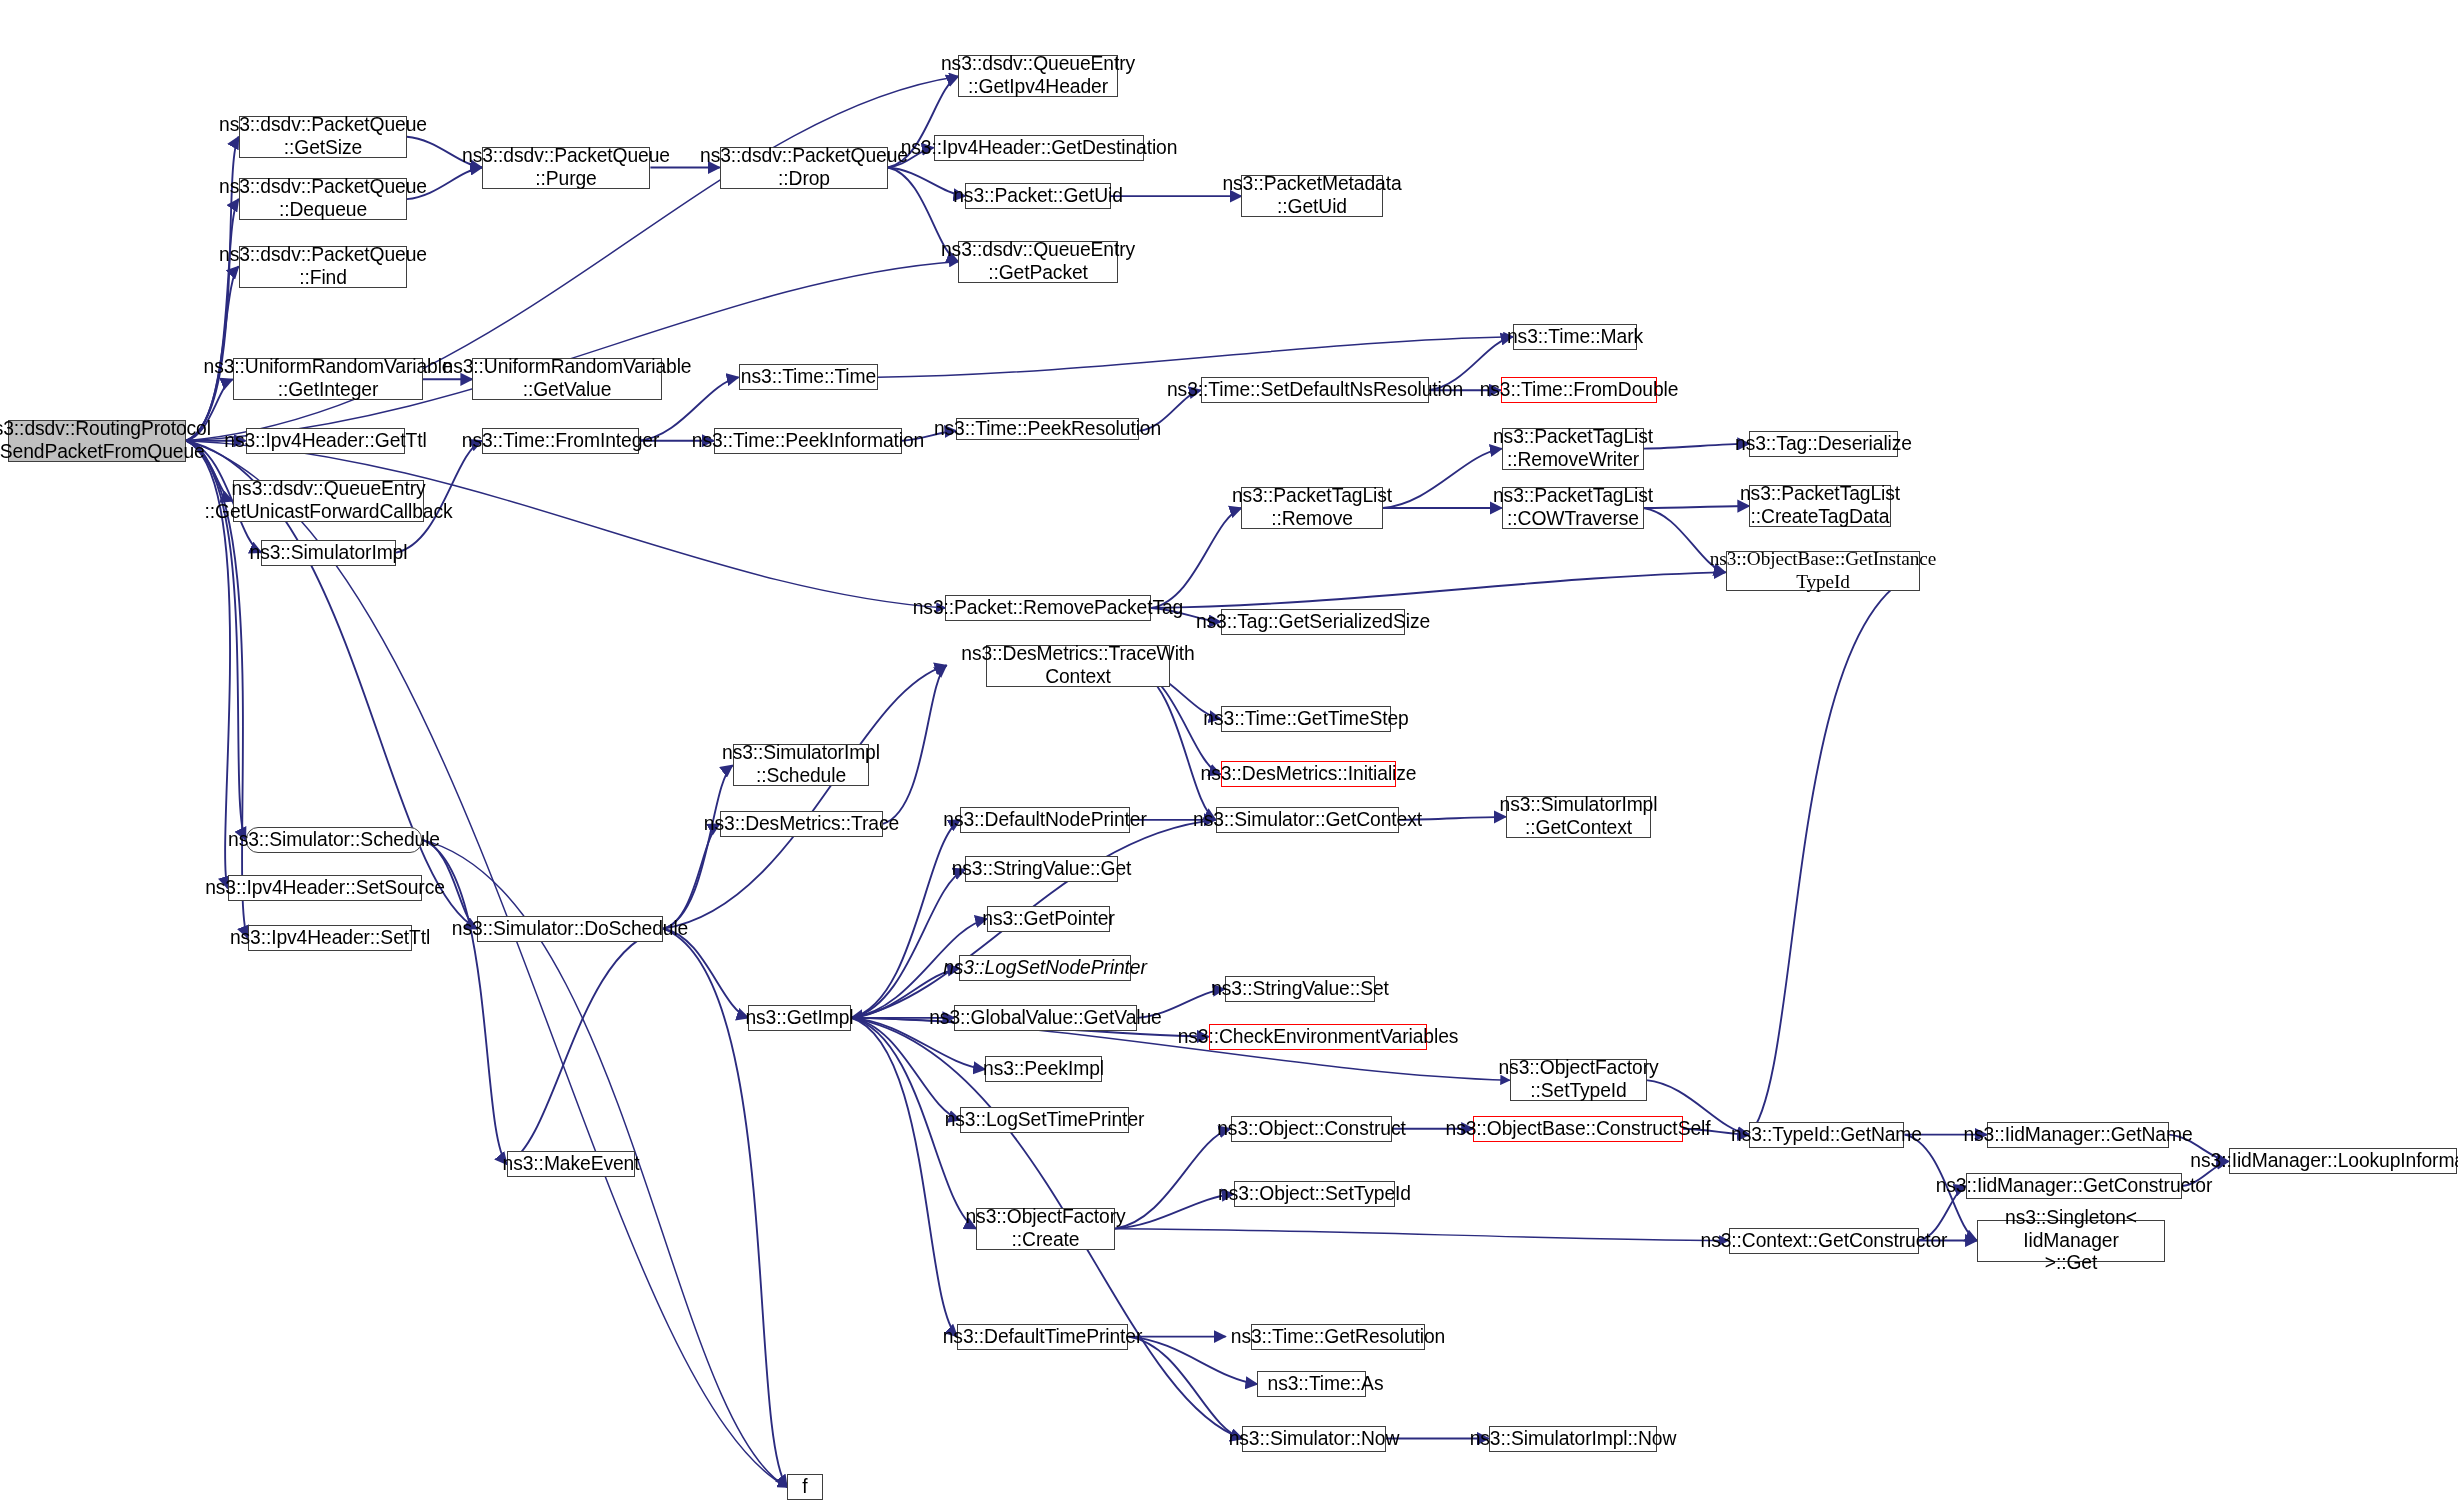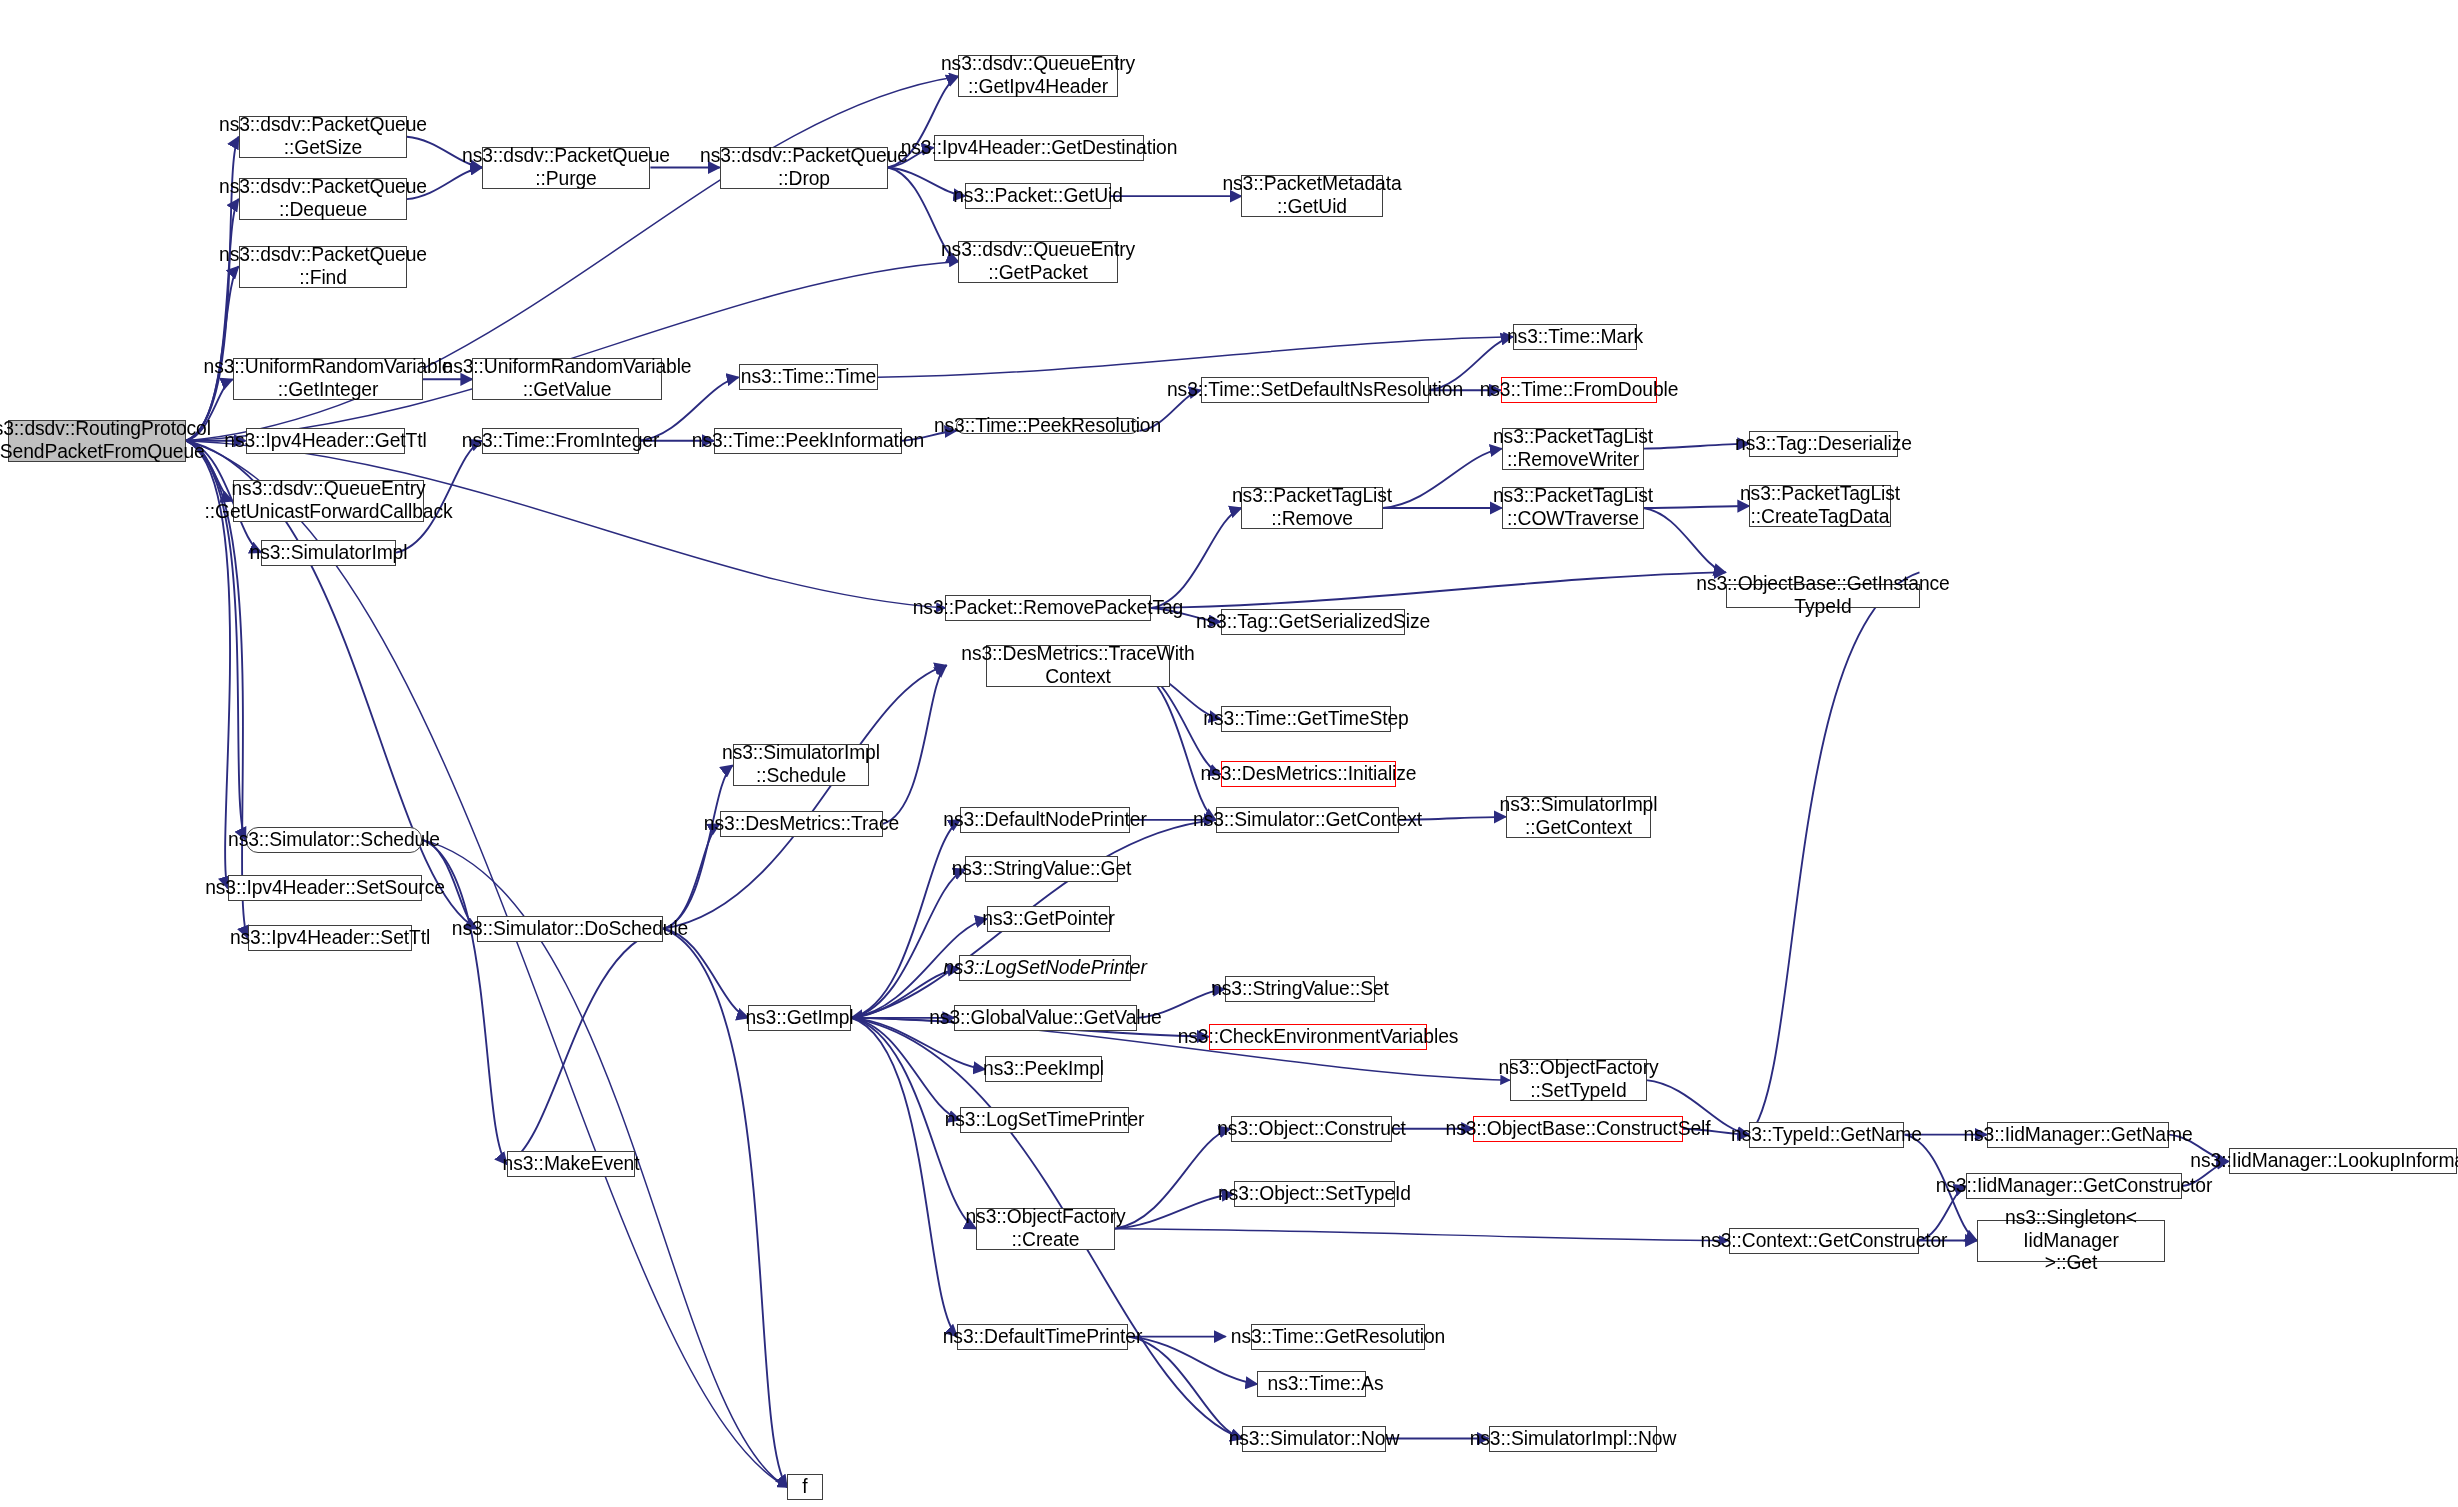--- a/index.html
+++ b/index.html
@@ -170,37 +170,37 @@
       <div class="node" style="left: 958px; top: 241px; width: 160px; height: 42px;"><span class="node-label">ns3::dsdv::QueueEntry
 ::GetPacket</span></div>
       <div class="node" style="left: 233px; top: 358px; width: 190px; height: 42px;"><span class="node-label">ns3::UniformRandomVariable
 ::GetInteger</span></div>
       <div class="node" style="left: 472px; top: 358px; width: 190px; height: 42px;"><span class="node-label">ns3::UniformRandomVariable
 ::GetValue</span></div>
       <div class="node" style="left: 246px; top: 428px; width: 159px; height: 26px;"><span class="node-label">ns3::Ipv4Header::GetTtl</span></div>
       <div class="node" style="left: 739px; top: 364px; width: 139px; height: 26px;"><span class="node-label">ns3::Time::Time</span></div>
       <div class="node" style="left: 482px; top: 428px; width: 157px; height: 26px;"><span class="node-label">ns3::Time::FromInteger</span></div>
       <div class="node" style="left: 714px; top: 428px; width: 188px; height: 26px;"><span class="node-label">ns3::Time::PeekInformation</span></div>
-      <div class="node" style="left: 956px; top: 418px; width: 183px; height: 16px; border-radius: 13px;"><span class="node-label">ns3::Time::PeekResolution</span></div>
+      <div class="node" style="left: 956px; top: 418px; width: 183px; height: 22px;"><span class="node-label">ns3::Time::PeekResolution</span></div>
       <div class="node" style="left: 1201px; top: 377px; width: 228px; height: 26px;"><span class="node-label">ns3::Time::SetDefaultNsResolution</span></div>
       <div class="node" style="left: 1513px; top: 324px; width: 124px; height: 26px;"><span class="node-label">ns3::Time::Mark</span></div>
       <div class="node red" style="left: 1501px; top: 377px; width: 156px; height: 26px;"><span class="node-label">ns3::Time::FromDouble</span></div>
       <div class="node" style="left: 233px; top: 480px; width: 191px; height: 42px;"><span class="node-label">ns3::dsdv::QueueEntry
 ::GetUnicastForwardCallback</span></div>
       <div class="node" style="left: 261px; top: 540px; width: 135px; height: 26px;"><span class="node-label">ns3::SimulatorImpl</span></div>
       <div class="node" style="left: 1502px; top: 428px; width: 142px; height: 42px;"><span class="node-label">ns3::PacketTagList
 ::RemoveWriter</span></div>
       <div class="node" style="left: 1749px; top: 431px; width: 149px; height: 26px;"><span class="node-label">ns3::Tag::Deserialize</span></div>
       <div class="node" style="left: 1241px; top: 487px; width: 142px; height: 42px;"><span class="node-label">ns3::PacketTagList
 ::Remove</span></div>
       <div class="node" style="left: 1502px; top: 487px; width: 142px; height: 42px;"><span class="node-label">ns3::PacketTagList
 ::COWTraverse</span></div>
       <div class="node" style="left: 1749px; top: 485px; width: 142px; height: 42px;"><span class="node-label">ns3::PacketTagList
 ::CreateTagData</span></div>
-      <div class="node" style="left: 1726px; top: 584px; width: 194px; height: 24px;"><span class="node-label">ns3::ObjectBase::GetInstance
+      <div class="node" style="left: 1726px; top: 551px; width: 194px; height: 40px; font-family: Liberation Serif, serif;"><span class="node-label">ns3::ObjectBase::GetInstance
 TypeId</span></div>
       <div class="node" style="left: 945px; top: 595px; width: 206px; height: 26px;"><span class="node-label">ns3::Packet::RemovePacketTag</span></div>
       <div class="node" style="left: 1221px; top: 609px; width: 184px; height: 26px;"><span class="node-label">ns3::Tag::GetSerializedSize</span></div>
       <div class="node" style="left: 946px; top: 645px; width: 184px; height: 42px; margin-left: 40px;"><span class="node-label">ns3::DesMetrics::TraceWith
 Context</span></div>
       <div class="node" style="left: 1221px; top: 706px; width: 170px; height: 26px;"><span class="node-label">ns3::Time::GetTimeStep</span></div>
       <div class="node red" style="left: 1221px; top: 761px; width: 175px; height: 26px;"><span class="node-label">ns3::DesMetrics::Initialize</span></div>
       <div class="node" style="left: 733px; top: 744px; width: 136px; height: 42px;"><span class="node-label">ns3::SimulatorImpl
 ::Schedule</span></div>
       <div class="node" style="left: 720px; top: 811px; width: 163px; height: 26px;"><span class="node-label">ns3::DesMetrics::Trace</span></div>

